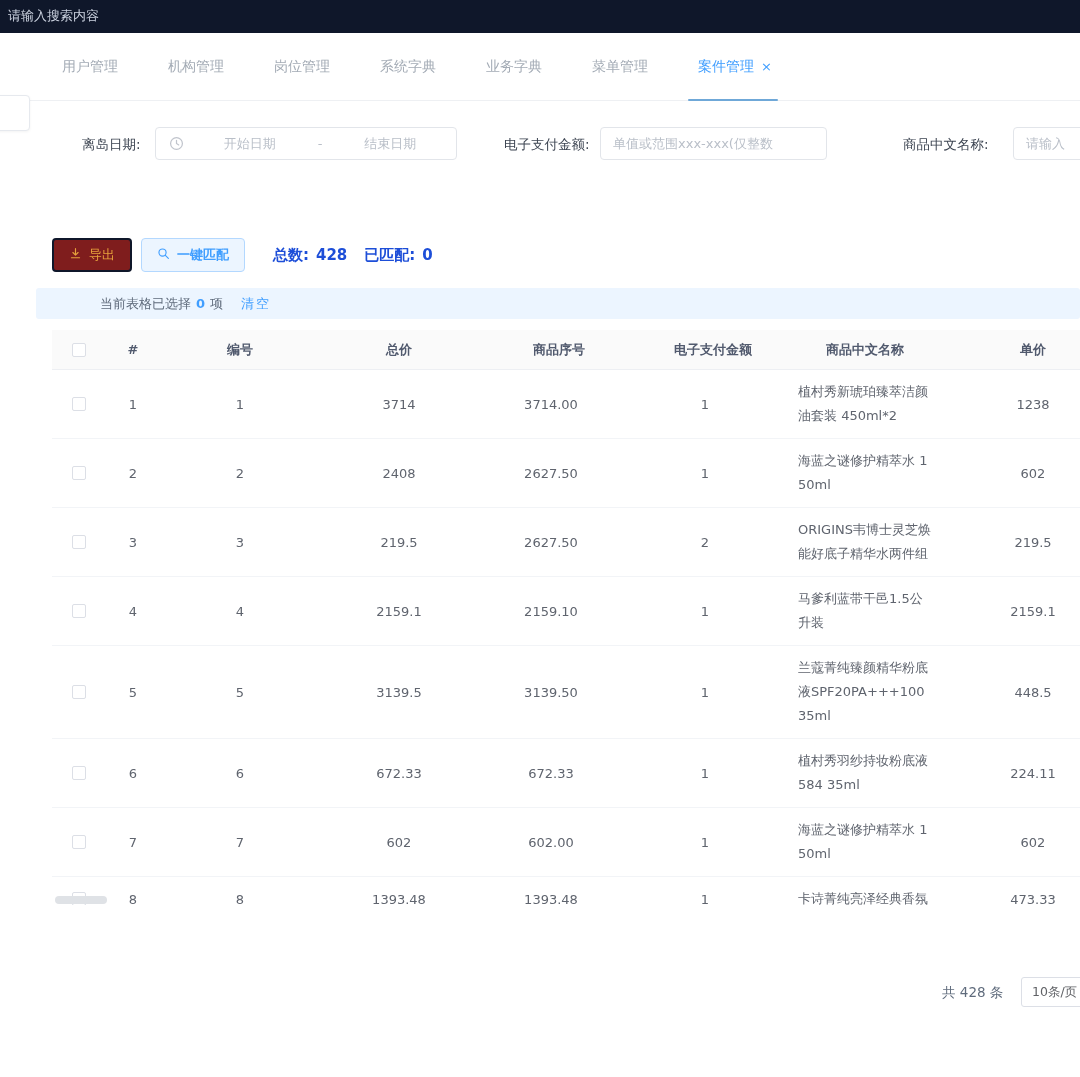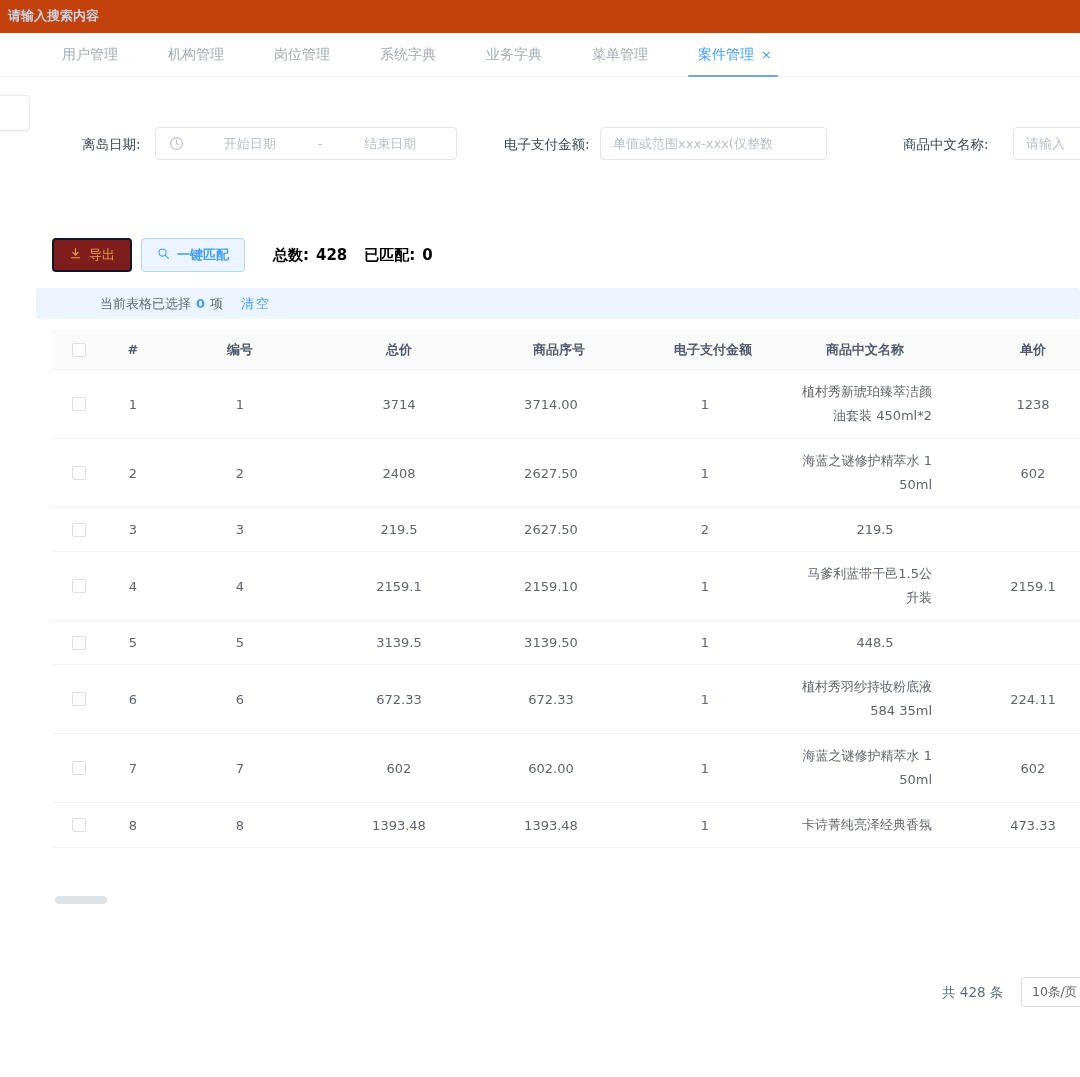--- a/index.html
+++ b/index.html
@@ -3,26 +3,26 @@
 <meta charset="utf-8">
 <style>
   * { margin:0; padding:0; box-sizing:border-box; }
   html,body { background:#fff; }
   .page {
     position:relative; width:1080px; height:1077px; background:#ffffff;
     font-family:"DejaVu Sans","Liberation Sans",sans-serif; overflow:hidden;
   }
 
   
-  .topbar { position:absolute; top:0; left:0; width:100%; height:33px; background:#c2410c;font-weight:bold; }
+  .topbar { position:absolute; top:0; left:0; width:100%; height:33px; background:#0f172a; }
   .topbar-search { position:absolute; left:8px; top:7px; font-size:13px; color:#ccd3e0; }
 
   
   .tabbar {
-    position:absolute; top:33px; left:0; width:100%; height:44px; background:#fff;
+    position:absolute; top:33px; left:0; width:100%; height:68px; background:#fff;
     border-bottom:1px solid #eef0f3; display:flex; align-items:stretch;
     padding-left:62px; gap:50px;
   }
   .tab { position:relative; display:flex; align-items:center; gap:7px; font-size:14px; color:#a3abb5; cursor:pointer; }
   .tab.active { color:#409eff; }
   .tab.active::after { content:""; position:absolute; left:-10px; right:-6px; bottom:-1px; height:2px; background:#6fa8d8; border-radius:1px; }
   .tab-close { font-size:13px; color:#409eff; }
 
   
   .fragment-box { position:absolute; left:-10px; top:95px; width:40px; height:36px; background:#fff;
@@ -44,21 +44,21 @@
   input.finput::placeholder { color:#b9bfc8; }
   .amount { left:600px; width:227px; }
   .nameinput { left:1013px; width:180px; }
 
   
   .toolbar { position:absolute; top:238px; left:52px; height:34px; display:flex; align-items:center; }
   .btn { height:34px; display:inline-flex; align-items:center; gap:7px; padding:0 15px;
     font-size:13px; border-radius:4px; cursor:pointer; white-space:nowrap; }
   .btn-export { color:#e6a23c; background:#7f1d1d; border:2px solid #0f172a;justify-content:center; }
   .btn-match  { color:#409eff; background:#ecf5ff; border:1px solid #b3d8ff; margin-left:9px;font-weight:bold; }
-  .counts { margin-left:28px; font-size:15px; font-weight:700; color:#000000; display:flex; gap:7px; align-items:center; }
+  .counts { margin-left:28px; font-size:15px; font-weight:700; color:#1d4ed8; display:flex; gap:7px; align-items:center; }
   .counts .v { margin-right:10px; }
 
   
   .selection-bar { position:absolute; top:288px; left:36px; right:0; height:31px; background:#ecf5ff;
     border-radius:3px; display:flex; align-items:center; padding-left:64px; font-size:13px; color:#5f6b7c; gap:5px; }
   .selection-bar .sel-count { color:#409eff; font-weight:700; }
   .selection-bar .clear { color:#409eff; margin-left:13px; cursor:pointer; letter-spacing:2px; }
 
   
   .table-wrap { position:absolute; top:330px; left:52px; width:1028px; height:575px; overflow:hidden; }
@@ -66,21 +66,21 @@
   .thead { display:flex; height:40px; background:#fafafa; border-bottom:1px solid #edeff3; }
   .th { display:flex; align-items:center; justify-content:center; font-size:13px; font-weight:700; color:#515a6e; }
   .tr { display:flex; min-height:44px; border-bottom:1px solid #f2f4f7; align-items:center; }
   .td { display:flex; align-items:center; justify-content:center; font-size:13px; color:#5f646e; }
   .col-cb   { width:54px;  }
   .col-idx  { width:54px;  }
   .col-code { width:160px; }
   .col-total{ width:158px; }
   .col-epay { width:146px; }
   .col-seq  { width:162px; }
-  .col-name { width:158px; display:block; padding:10px 12px; line-height:24px; text-align:right; word-break:break-all; }
+  .col-name { width:158px; display:block; padding:10px 12px; line-height:24px; text-align:left; word-break:break-all; }
   .col-unit { width:178px; }
   .checkbox { width:14px; height:14px; border:1px solid #dcdfe6; border-radius:2px; background:#fff; display:inline-block; cursor:pointer; }
   .hscroll-thumb { position:absolute; left:3px; bottom:1px; width:52px; height:8px; background:#dfe2e6; border-radius:4px; cursor:pointer; }
 
   
   .pagination { position:absolute; top:977px; left:1px; width:100%; height:30px; }
   .total-count { position:absolute; left:941px; top:7px; font-size:13.5px; color:#5f6b7c; }
   .page-size { position:absolute; left:1020px; top:0; width:95px; height:30px; background:#fff;
     border:1px solid #dcdfe6; border-radius:3px; display:flex; align-items:center; padding-left:10px;
     font-size:12.5px; color:#606266; cursor:pointer; }
@@ -219,20 +219,21 @@
 
   <div class="tr">
     <div class="td col-cb">
               <span class="checkbox"></span>
             </div>
     <div class="td col-idx">3</div>
     <div class="td col-code">3</div>
     <div class="td col-total">219.5</div>
     <div class="td col-epay">2627.50</div>
     <div class="td col-seq">2</div>
+    <div class="td col-name">ORIGINS韦博士灵芝焕能好底子精华水两件组</div>
     <div class="td col-unit">219.5</div>
   </div>
 
   <div class="tr">
     <div class="td col-cb">
               <span class="checkbox"></span>
             </div>
     <div class="td col-idx">4</div>
     <div class="td col-code">4</div>
     <div class="td col-total">2159.1</div>
@@ -244,20 +245,21 @@
 
   <div class="tr">
     <div class="td col-cb">
               <span class="checkbox"></span>
             </div>
     <div class="td col-idx">5</div>
     <div class="td col-code">5</div>
     <div class="td col-total">3139.5</div>
     <div class="td col-epay">3139.50</div>
     <div class="td col-seq">1</div>
+    <div class="td col-name">兰蔻菁纯臻颜精华粉底液SPF20PA+++100 35ml</div>
     <div class="td col-unit">448.5</div>
   </div>
 
   <div class="tr">
     <div class="td col-cb">
               <span class="checkbox"></span>
             </div>
     <div class="td col-idx">6</div>
     <div class="td col-code">6</div>
     <div class="td col-total">672.33</div>

